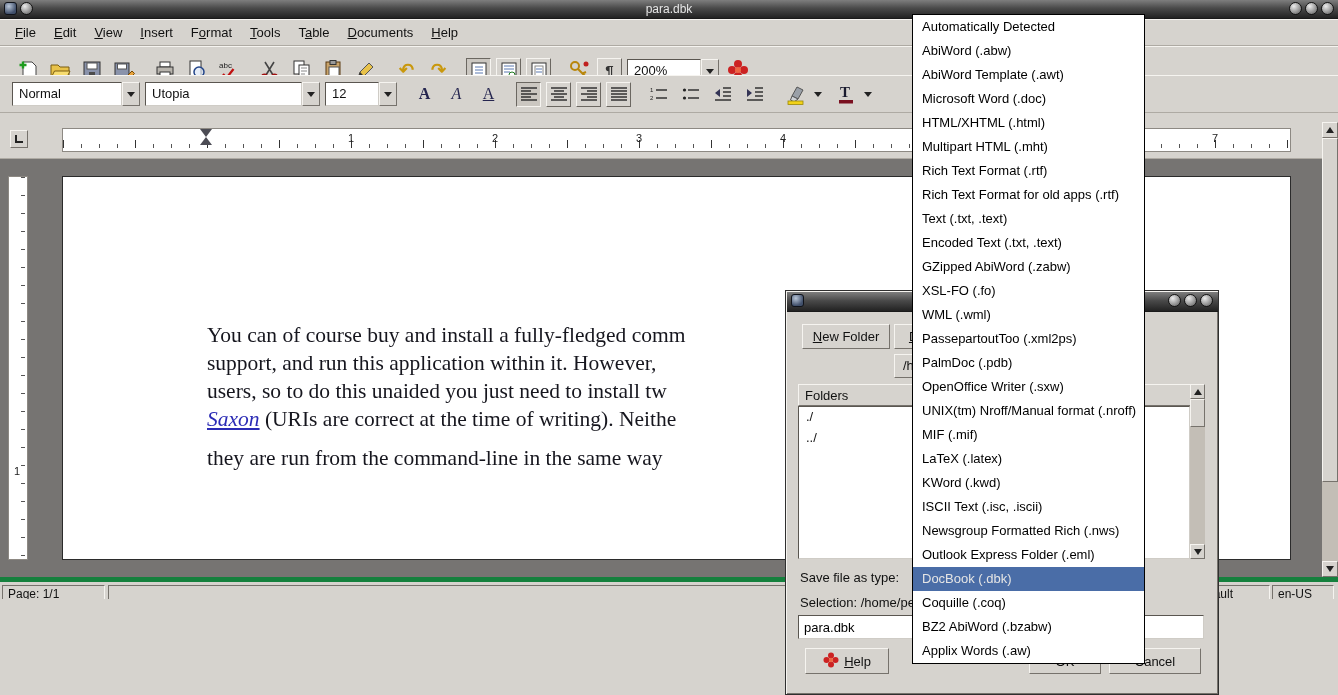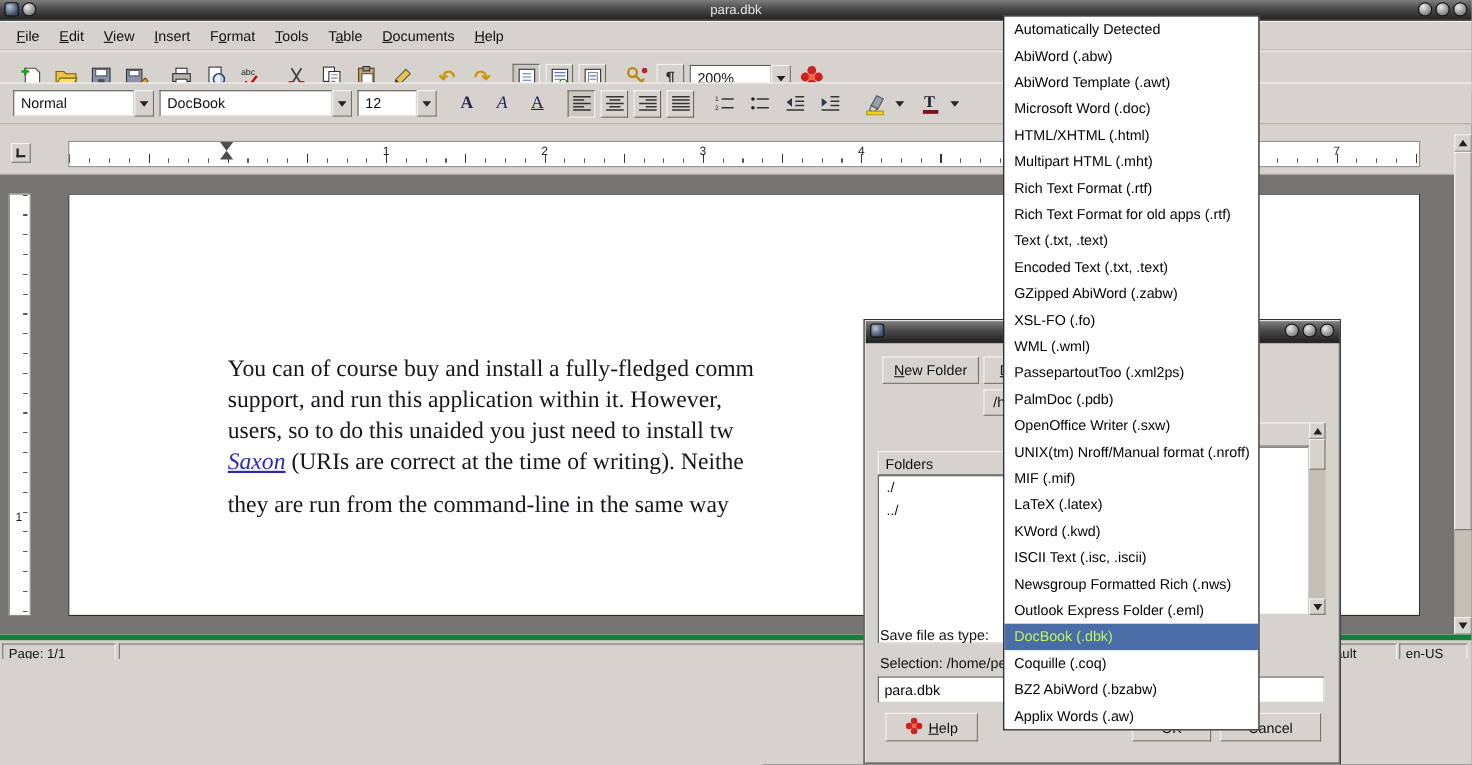--- a/index.html
+++ b/index.html
@@ -95,21 +95,21 @@
   #dialog { left:785px; top:290px; width:434px; height:405px; background:#d6d3ce;
             border:1px solid #2f2f2f; box-shadow:inset 1px 1px 0 #f6f4f0, inset -1px -1px 0 #76726c; z-index:30; overflow:hidden; }
   #dlg-title { position:absolute; left:1px; top:1px; width:431px; height:20px; }
   .btn { font-size:13px; display:flex; align-items:center; justify-content:center; }
   #btn-newfolder { position:absolute; left:16px; top:33px; width:88px; height:25px; }
   #btn-deletefile{ position:absolute; left:108px; top:33px; width:92px; height:25px; }
   #btn-renamefile{ position:absolute; left:204px; top:33px; width:96px; height:25px; }
   #path-combo { position:absolute; left:108px; top:63px; width:210px; height:24px; padding:3px 8px 0 8px;
                 font-size:13px; white-space:nowrap; overflow:hidden; }
   .list-panel { position:absolute; top:93px; height:175px; }
-  #folders-panel { left:12px; width:200px;margin-top:26px; }
+  #folders-panel { left:12px; width:200px; }
   #files-panel { left:216px; width:203px; }
   .list-head { height:22px; padding:3px 0 0 6px; font-size:13px;
                border:1px solid; border-color:#f6f4f0 #76726c #76726c #f6f4f0; background:#d6d3ce; }
   .list-body { position:absolute; left:0; right:0; top:22px; bottom:0; background:#fff;
                border:1px solid; border-color:#5a5650 #cfccc6 #cfccc6 #5a5650; overflow:hidden; }
   #files-panel .list-body { right:15px; }
   .flist-item { height:21px; padding:2px 0 0 7px; font-size:13px; }
   #files-sb { position:absolute; right:0; top:0; width:15px; height:175px; }
   #files-sb .thumb { position:absolute; left:0; top:15px; width:100%; height:28px; }
   #files-sb .sb-btn { height:15px; }
@@ -119,21 +119,21 @@
                     font-size:13px; font-family:"Liberation Sans",sans-serif; padding-left:5px; outline:none; }
   #btn-help  { position:absolute; left:19px;  top:357px; width:84px; height:26px; gap:5px; }
   #btn-ok    { position:absolute; left:243px; top:357px; width:72px; height:26px; }
   #btn-cancel{ position:absolute; left:323px; top:357px; width:92px; height:26px; }
 
   
   #typemenu { left:912px; top:14px; width:233px; height:650px; background:#fff;
               border:1px solid #000; z-index:50; }
   .dd-item { height:24px; line-height:24px; padding-left:9px; font-size:13px; color:#000;
              white-space:nowrap; overflow:hidden; }
-  .dd-item.sel { background:#4a6da7; color:#bef264; }
+  .dd-item.sel { background:#4a6da7; color:#e5e5e5; }
 </style>
 </head>
 <body>
 
 <div class="screen">
 
   <div class="abs tbar" id="titlebar">
     <span class="wicon" style="left:4px;"></span>
     <span class="circ" style="left:20px;"></span>
     <div class="tbar-text">para.dbk</div>
@@ -314,21 +314,21 @@
   </div>
 
   <div class="abs" id="toolbar2">
     <div class="combo" style="width:128px;">
       <div class="cval" style="flex:1;">Normal</div>
       <div class="cbtn raised">
           <span class="tri-d"></span>
         </div>
     </div>
     <div class="combo sgap" style="width:175px;">
-      <div class="cval" style="flex:1;">DocBook</div>
+      <div class="cval" style="flex:1;">Utopia</div>
       <div class="cbtn raised">
           <span class="tri-d"></span>
         </div>
     </div>
     <div class="combo sgap" style="width:72px;">
       <div class="cval" style="flex:1;">12</div>
       <div class="cbtn raised">
           <span class="tri-d"></span>
         </div>
     </div>

